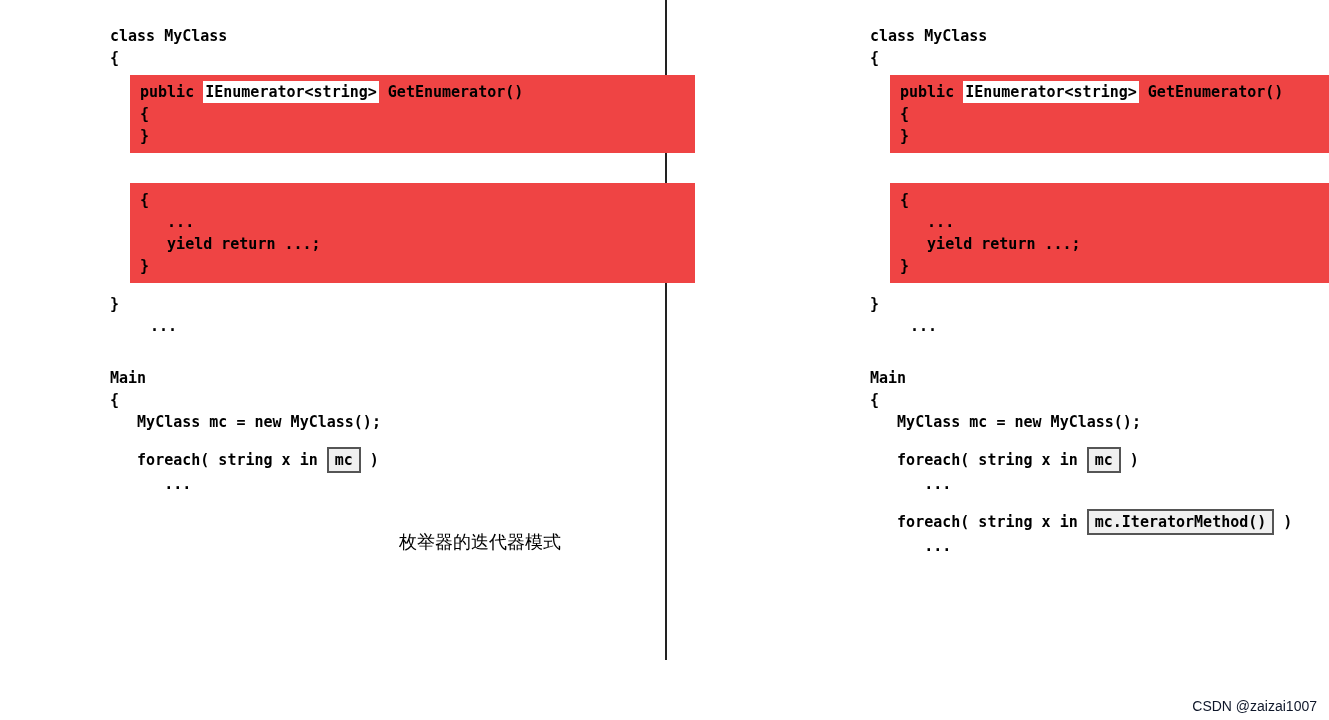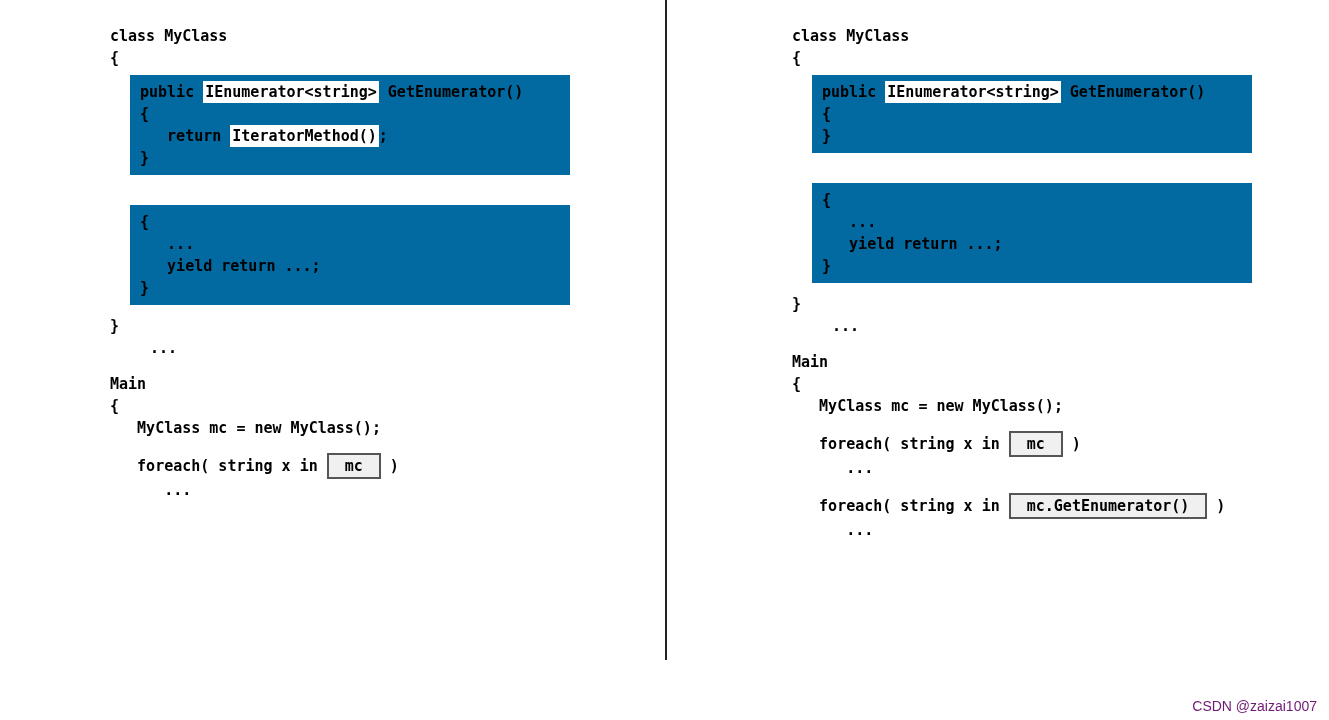--- a/index.html
+++ b/index.html
@@ -34,70 +34,69 @@
     }
     .code-line {
       font-family: "Lucida Console", "Consolas", monospace;
       font-weight: bold;
       font-size: 15px;
       line-height: 22px;
       white-space: pre;
       letter-spacing: 0px;
     }
     .gray-box {
-      background: #0369a1;
+      background: #ef4444;
       padding: 6px 10px 6px 10px;
       margin: 6px 0 10px 20px;
-      width: 440px;
+      width: 565px;
     }
     .white-inline {
       background: #ffffff;
       padding: 0 2px;
       display: inline-block;
     }
     .small-box {
       border: 2px solid #555;
       background: #f0f0f0;
-      padding: 0 16px;
+      padding: 0 6px;
       display: inline-block;
     }
     .caption {
       font-family: "SimSun", "Microsoft YaHei", serif;
       font-size: 18px;
       text-align: center;
       margin-top: 35px;
       font-weight: normal;
     }
     .watermark {
       position: absolute;
       right: 12px;
       bottom: 6px;
-      color: #701a75;
+      color: #0f172a;
       font-family: Arial, sans-serif;
       font-size: 14px;
     }
     .dots { padding-left: 40px; }
-    .main-block { margin-top: 14px; }
+    .main-block { margin-top: 30px; }
     .caption-left { padding-left: 155px; }
     .caption-right { padding-left: 110px; }
   </style>
 </head>
 <body>
 
 <div class="container">
   <div class="divider"></div>
 
   <div class="panel">
     <div class="code-line">class MyClass</div>
     <div class="code-line">{</div>
 
     <div class="gray-box">
       <div class="code-line"><span>public </span><span class="white-inline">IEnumerator&lt;string&gt;</span><span> GetEnumerator()</span></div>
       <div class="code-line">{</div>
-      <div class="code-line"><span>   return </span><span class="white-inline">IteratorMethod()</span><span>;</span></div>
       <div class="code-line">}</div>
     </div>
 
     <div style="height:14px"></div>
 
     <div class="gray-box">
       <div class="code-line">{</div>
       <div class="code-line">   ...</div>
       <div class="code-line">   yield return ...;</div>
       <div class="code-line">}</div>
@@ -108,20 +107,21 @@
 
     <div class="main-block">
       <div class="code-line">Main</div>
       <div class="code-line">{</div>
       <div class="code-line">   MyClass mc = new MyClass();</div>
       <div style="height:14px"></div>
       <div class="code-line"><span>   foreach( string x in </span><span class="small-box">mc</span><span> )</span></div>
       <div class="code-line">      ...</div>
     </div>
 
+    <div class="caption caption-left">枚举器的迭代器模式</div>
   </div>
 
   <div class="panel" style="padding-left:100px;">
     <div class="code-line">class MyClass</div>
     <div class="code-line">{</div>
 
     <div class="gray-box">
       <div class="code-line"><span>public </span><span class="white-inline">IEnumerator&lt;string&gt;</span><span> GetEnumerator()</span></div>
       <div class="code-line">{</div>
       <div class="code-line">}</div>
@@ -140,20 +140,20 @@
     <div class="code-line dots">...</div>
 
     <div class="main-block">
       <div class="code-line">Main</div>
       <div class="code-line">{</div>
       <div class="code-line">   MyClass mc = new MyClass();</div>
       <div style="height:14px"></div>
       <div class="code-line"><span>   foreach( string x in </span><span class="small-box">mc</span><span> )</span></div>
       <div class="code-line">      ...</div>
       <div style="height:14px"></div>
-      <div class="code-line"><span>   foreach( string x in </span><span class="small-box">mc.GetEnumerator()</span><span> )</span></div>
+      <div class="code-line"><span>   foreach( string x in </span><span class="small-box">mc.IteratorMethod()</span><span> )</span></div>
       <div class="code-line">      ...</div>
     </div>
 
   </div>
 </div>
 
 <div class="watermark">CSDN @zaizai1007</div>
 
 </body></html>

